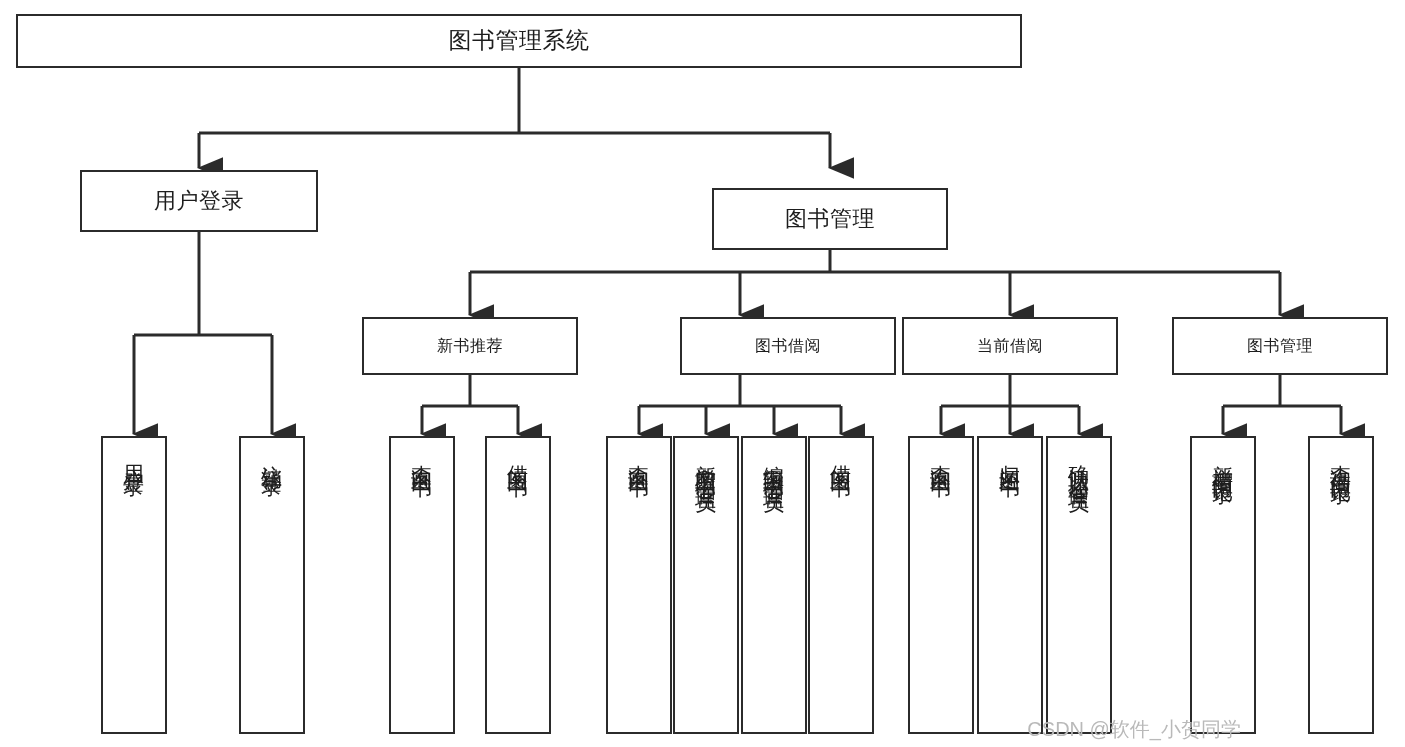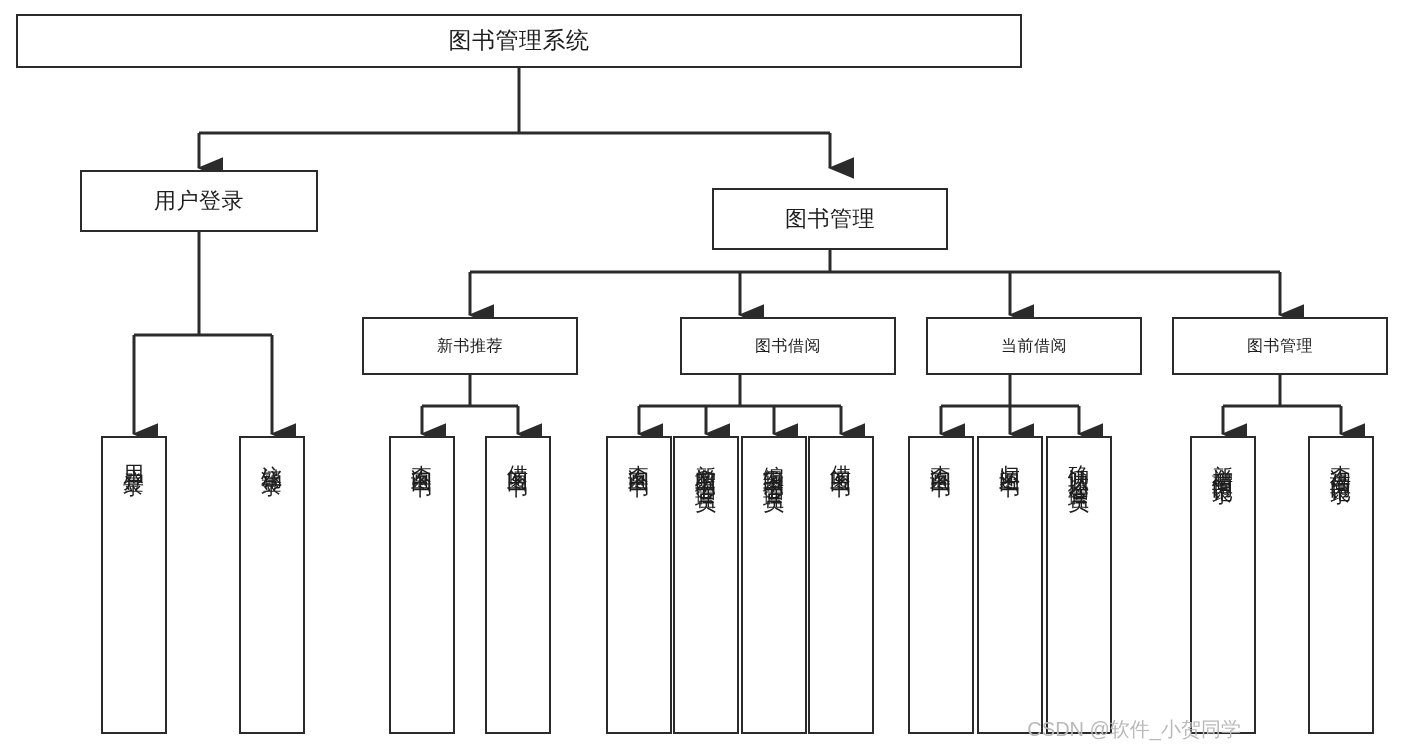--- a/index.html
+++ b/index.html
@@ -126,21 +126,21 @@
       </div>
       <div class="node-box level-two" style="left: 712px; top: 188px; width: 236px; height: 62px;">
         <span class="node-label">图书管理</span>
       </div>
       <div class="node-box level-three" style="left: 362px; top: 317px; width: 216px; height: 58px;">
         <span class="node-label">新书推荐</span>
       </div>
       <div class="node-box level-three" style="left: 632px; top: 317px; width: 216px; height: 58px; margin-left: 48px;">
         <span class="node-label">图书借阅</span>
       </div>
-      <div class="node-box level-three" style="left: 902px; top: 317px; width: 216px; height: 58px; margin-left: 24px;">
+      <div class="node-box level-three" style="left: 902px; top: 317px; width: 216px; height: 58px;">
         <span class="node-label">当前借阅</span>
       </div>
       <div class="node-box level-three" style="left: 1172px; top: 317px; width: 216px; height: 58px;">
         <span class="node-label">图书管理</span>
       </div>
       <div class="node-box leaf-box" style="left: 101px; top: 436px; width: 66px; height: 298px;">
         <span class="node-label">用户登录</span>
       </div>
       <div class="node-box leaf-box" style="left: 239px; top: 436px; width: 66px; height: 298px;">
         <span class="node-label">注销登录</span>

